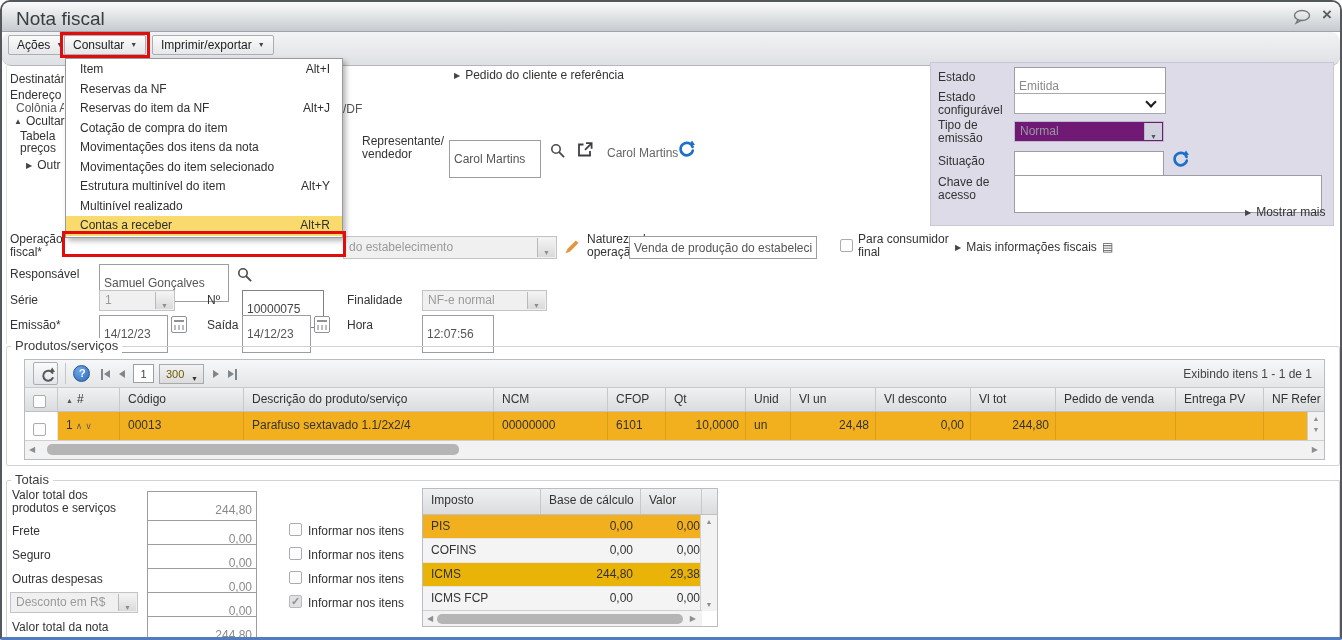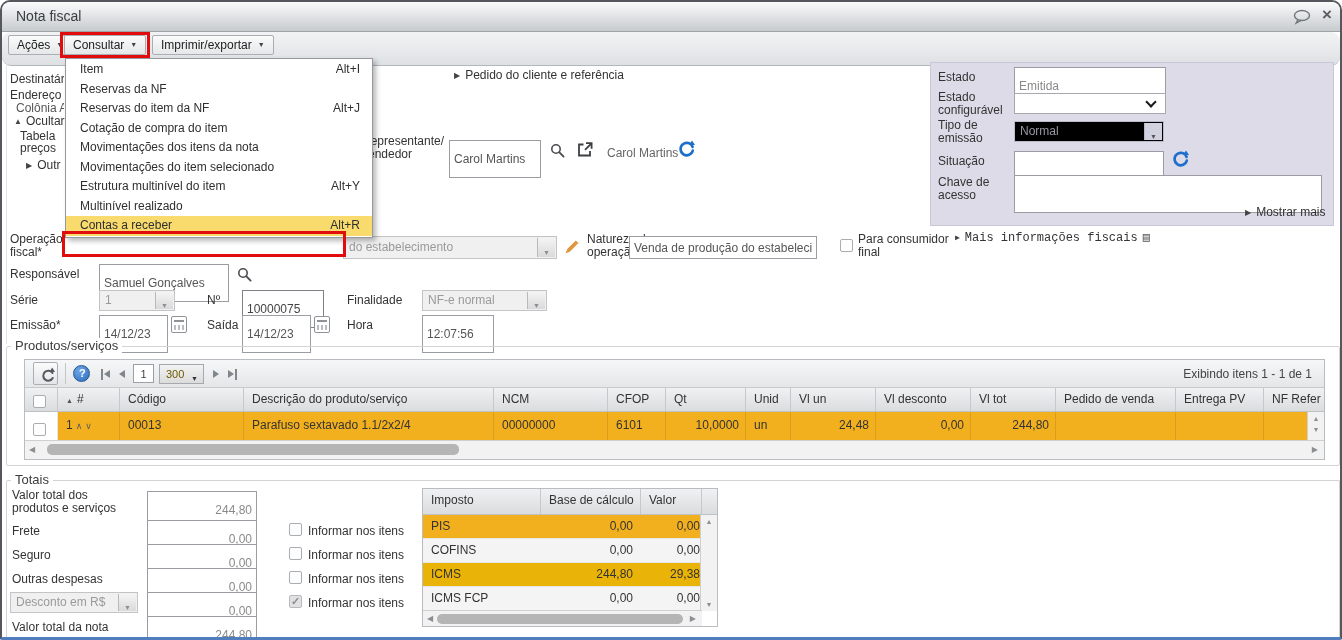--- a/index.html
+++ b/index.html
@@ -3,32 +3,32 @@
 <meta charset="utf-8">
 <style>
   * { margin:0; padding:0; box-sizing:border-box; }
   body { background:#fff; font-family:"Liberation Sans",sans-serif; }
   .win { position:relative; width:1342px; height:640px; border:2px solid #54575b;
          border-bottom:3px solid #4f7dbd; border-radius:10px 10px 2px 2px; overflow:hidden; background:#fff;
          font-family:"Liberation Sans",sans-serif; }
   
   .titlebar { position:absolute; left:0; top:0; right:0; height:30px;
       background:linear-gradient(#fafbfb,#c7cbcf); border-bottom:1px solid #9ea3a8; border-radius:8px 8px 0 0; }
-  .title { position:absolute; left:14px; top:6px; font-size:14px; color:#3a3d40; }
+  .title { position:absolute; left:14px; top:6px; font-size:19px; color:#3a3d40; }
   .tb-ic { position:absolute; top:7px; cursor:pointer; }
   .close-x { position:absolute; top:3px; left:1320px; font-size:17px; font-weight:bold; color:#5a5e62; cursor:pointer; }
   
   .menubar { position:absolute; left:0; top:30px; right:0; height:34px;
       background:linear-gradient(#f2f3f4,#dee1e4); border-bottom:1px solid #b3b6ba;border-radius:9px; }
   .mbtn { position:absolute; top:3px; height:20px; line-height:18px; padding:0 8px; font-size:12px; color:#222;
       background:linear-gradient(#fbfbfb,#e5e7e9); border:1px solid #aaadb1; border-radius:2px; cursor:pointer; white-space:nowrap;}
   .mbtn .car::after { content:"▼"; font-size:7px; color:#444; margin-left:6px; vertical-align:2px; }
   .redbox { position:absolute; border:3px solid #e10d0d; z-index:60; pointer-events:none; }
   
-  .menu { position:absolute; left:63px; top:56px; width:308px; background:#fff; border:1px solid #98999c;
+  .menu { position:absolute; left:63px; top:56px; width:278px; background:#fff; border:1px solid #98999c;
       box-shadow:3px 3px 5px rgba(0,0,0,.28); z-index:40; padding:1px 0; }
   .mi { position:relative; height:19.5px; line-height:19.5px; font-size:12px; color:#2f2f2f; padding-left:14px; cursor:pointer; white-space:nowrap;}
   .mi .sc { position:absolute; right:12px; }
   .mi.hl { background:#f8da6d; }
   
   .lb { position:absolute; font-size:12px; color:#333; line-height:13px; white-space:nowrap; }
   .sub { color:#555; }
   .clip { overflow:hidden; }
   .lk { position:absolute; font-size:12px; color:#333; white-space:nowrap; cursor:pointer; }
   .tri::before { content:"▶"; font-size:8px; margin-right:5px; vertical-align:1px; color:#444; }
@@ -38,21 +38,21 @@
          color:#555; padding:0 4px; background:#fff; }
   .inp.num { text-align:right; }
   .inp.gray { color:#8a8a8a; }
   .sel { position:absolute; height:21px; border:1px solid #a6a9ad; background:#fff; font-size:12px; color:#555;
          line-height:19px; padding-left:5px; cursor:pointer; white-space:nowrap; }
   .sel .ar { position:absolute; right:1px; top:1px; bottom:1px; width:18px;
          background:linear-gradient(#f4f4f4,#dadada); border-left:1px solid #b9b9b9; }
   .sel .ar::after { content:"▼"; font-size:7px; color:#555; position:absolute; left:5px; top:4px; }
   .sel.dis { background:#f0f0f1; color:#9a9a9a; border-color:#c2c4c8; }
   .sel.dis .ar::after { color:#8d8d94; }
-  .sel.pdis { background:#000000; color:#9898a2; border-color:#bcbbcb; }
+  .sel.pdis { background:#701a75; color:#9898a2; border-color:#bcbbcb; }
   .sel.pdis .ar { background:#d2d1df; border-left-color:#b9b8c8; }
   .chev { position:absolute; width:8px; height:8px; border:solid #1b1b1b; border-width:0 2.4px 2.4px 0;
           transform:rotate(45deg); right:10px; top:4px; }
   .cb { position:absolute; width:13px; height:13px; border:1px solid #a9acb0; background:#fdfdfd; border-radius:2px; cursor:pointer;}
   .cb.dis { background:#e1e1e3; border-color:#b9b9bd; cursor:default; }
   .cb.dis::after { content:"✓"; color:#8f8f94; font-size:11px; font-weight:bold; position:absolute; left:1px; top:-1px; }
   .cal { position:absolute; width:16px; height:17px; border:1px solid #8f9296; background:#fff; border-radius:2px; cursor:pointer;}
   .cal::before { content:""; position:absolute; left:2px; right:2px; top:3px; height:2px; background:#8f9296; }
   .cal::after { content:""; position:absolute; left:2px; right:2px; top:8px; height:5px;
         background:repeating-linear-gradient(90deg,#b9bcc0 0 2px,transparent 2px 4px); }
@@ -188,21 +188,21 @@
   </div>
   <svg class="svgic" style="left:562px; top:237px;" width="16" height="16">
     <path d="M1.5 14.5 L3.5 9.8 L11.8 1.4 L14.5 4.1 L6.1 12.5 Z" fill="#e2973f"></path>
   </svg>
   <div class="lb" style="left:585px; top:231px;">Natureza da</div>
   <div class="lb" style="left:585px; top:244px;">operação</div>
   <input class="inp" style="left: 627px; top: 234px; width: 188px; height: 23px;" value="Venda de produção do estabelecimento">
   <div class="cb" style="left:838px; top:237px;"></div>
   <div class="lb" style="left:856px; top:231px;">Para consumidor</div>
   <div class="lb" style="left:856px; top:244px;">final</div>
-  <div class="lk tri doc" style="left:953px; top:228px;font-family:Liberation Mono, monospace;"><span>Mais informações fiscais</span></div>
+  <div class="lk tri doc" style="left:953px; top:238px;"><span>Mais informações fiscais</span></div>
 
   <div class="lb" style="left:8px; top:266px;">Responsável</div>
   <input class="inp" style="left: 97px; top: 262px; width: 130px;" value="Samuel Gonçalves">
   <svg class="svgic" style="left:235px; top:265px;" width="16" height="16">
     <circle cx="6" cy="6" r="4.2" fill="none" stroke="#4a4d50" stroke-width="1.6"></circle>
     <line x1="9.4" y1="9.4" x2="13.6" y2="13.6" stroke="#4a4d50" stroke-width="1.9" stroke-linecap="round"></line>
   </svg>
 
   <div class="lb" style="left:8px; top:292px;">Série</div>
   <div class="sel dis" style="left:97px; top:288px; width:76px;">

